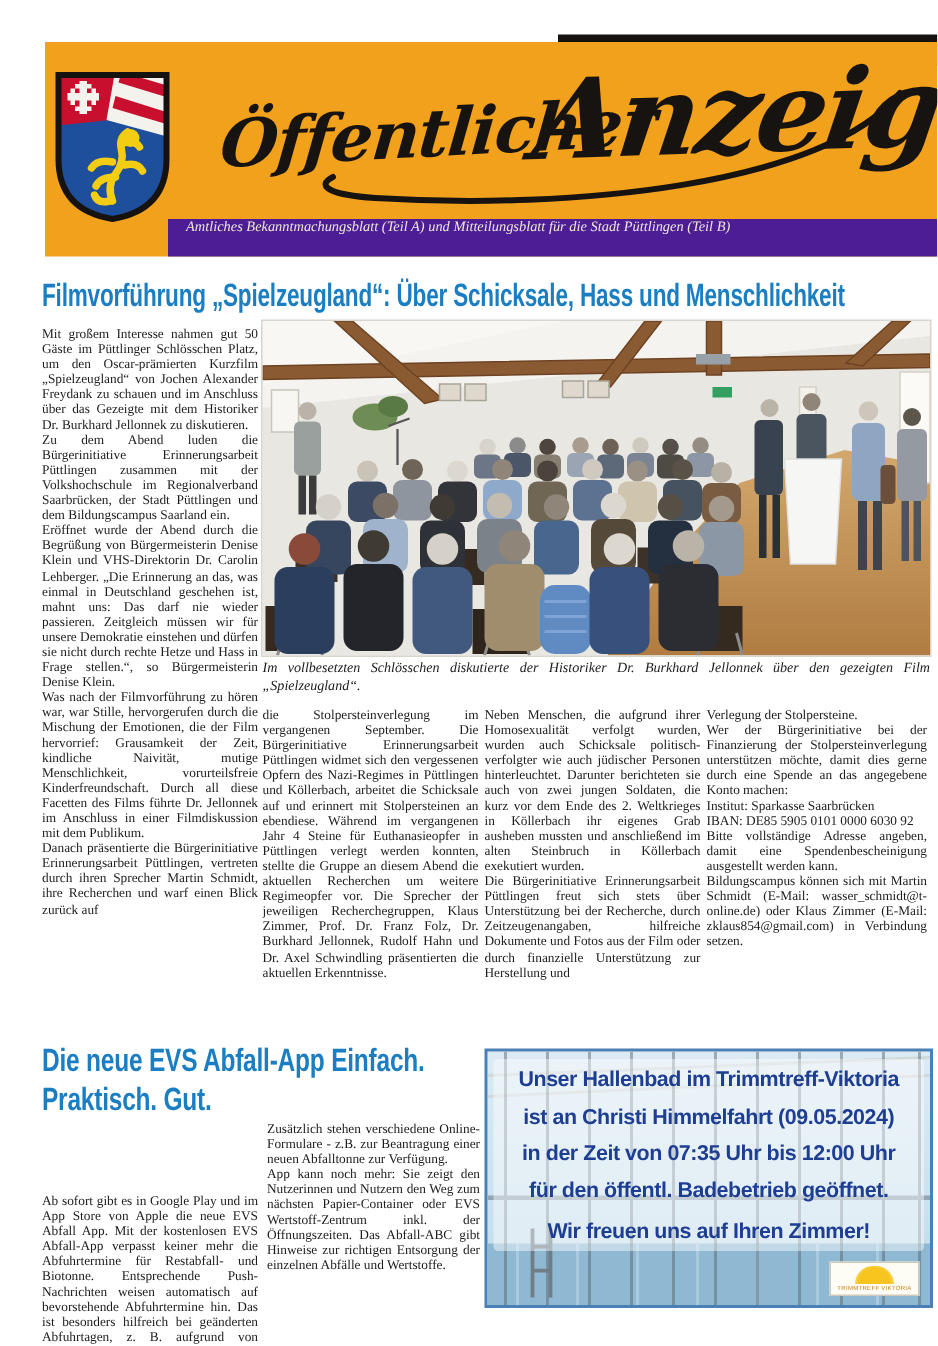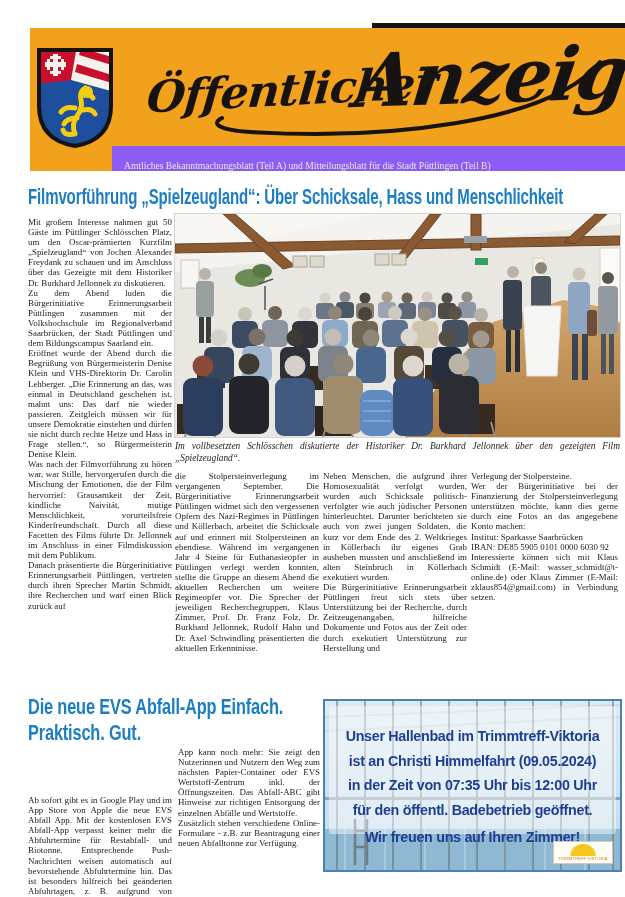--- a/index.html
+++ b/index.html
@@ -13,22 +13,22 @@
   .masthead{position:absolute;left:30px;top:28px;right:0;height:143px;background:#F2A11C;}
   .crest{position:absolute;left:5px;top:18px;width:80px;height:104px;}
   .mast-title{position:absolute;left:100px;top:8px;width:510px;height:120px;color:#171310;}
   .mast-title .t1{position:absolute;left:18px;top:28px;font-family:"DejaVu Serif",serif;
                   font-style:italic;font-weight:700;font-size:44px;transform:skewX(-8deg) rotate(-3deg);
                   letter-spacing:-1px;}
   .mast-title .t2{position:absolute;left:228px;top:-4px;font-family:"DejaVu Serif",serif;
                   font-style:italic;font-weight:700;font-size:74px;transform:skewX(-10deg) rotate(-2deg);
                   letter-spacing:-2px;}
   .flourish{position:absolute;left:0;top:0;width:510px;height:120px;}
-  .subtitle-bar{position:absolute;left:82px;right:0;bottom:0;height:25px;background:#8b5cf6;
-                color:#efe8d8;font-size:9.6px;display:flex;align-items:flex-end;
+  .subtitle-bar{position:absolute;left:82px;right:0;bottom:0;height:25px;background:#4c1d95;
+                color:#efe8d8;font-style:italic;font-size:9.6px;display:flex;align-items:flex-start;
                 padding-left:12px;white-space:nowrap;}
 
   
   .headline{position:absolute;font-family:"Liberation Sans",sans-serif;font-weight:700;
             color:#1B7EC3;white-space:nowrap;transform-origin:left top;}
   .h1{left:28px;top:185px;font-size:21.5px;transform:scaleX(.70);letter-spacing:-.2px;}
   .h2{left:28px;top:694px;font-size:21.5px;line-height:26px;transform:scaleX(.76);letter-spacing:-.2px;}
   .h2 span{display:block;}
 
   
@@ -50,21 +50,21 @@
            font-size:9.4px;line-height:11.5px;text-align:justify;}
 
   
   .notice{position:absolute;left:323px;top:699px;width:299px;height:173px;box-sizing:border-box;
           border:2px solid #4a80b4;background:linear-gradient(180deg,#dcebf3 0%,#cde2ee 55%,#bdd8e8 100%);
           overflow:hidden;}
   .notice .glass{position:absolute;inset:0;}
   .notice .haze{position:absolute;left:4px;top:5px;right:4px;height:128px;
                 background:rgba(255,255,255,.45);border-radius:3px;}
   .notice-lines{position:relative;z-index:2;display:flex;flex-direction:column;align-items:center;
-                padding-top:27px;gap:8.5px;font-family:"Liberation Sans",sans-serif;font-weight:700;
+                padding-top:11px;gap:8.5px;font-family:"Liberation Sans",sans-serif;font-weight:700;
                 font-size:14.3px;letter-spacing:-.3px;color:#1E3E93;white-space:nowrap;}
   .notice-lines .last{margin-top:3px;}
   .tv-logo{position:absolute;right:7px;bottom:6px;z-index:3;width:58px;height:21px;background:#fdfdf6;
            border:1px solid #cfcabb;display:flex;flex-direction:column;align-items:center;
            justify-content:flex-end;overflow:hidden;}
   .tv-sun{width:26px;height:12px;background:radial-gradient(circle at 50% 100%, #f7c51e 0%, #f7c51e 60%, #fdf4cf 100%);
           border-radius:13px 13px 0 0;margin-bottom:1px;}
   .tv-text{font-family:"Liberation Sans",sans-serif;font-size:4px;line-height:4.5px;color:#c77f10;
            letter-spacing:.2px;text-align:center;margin-bottom:2px;}
 </style>
@@ -279,40 +279,41 @@
       </g>
     </svg>
   </div>
   <div class="caption">Im vollbesetzten Schlösschen diskutierte der Historiker Dr. Burkhard Jellonnek über den gezeigten Film „Spielzeugland“.</div>
 
   <div class="col a1c2">
     <p>die Stolpersteinverlegung im vergangenen September. Die Bürgerinitiative Erinnerungsarbeit Püttlingen widmet sich den vergessenen Opfern des Nazi-Regimes in Püttlingen und Köllerbach, arbeitet die Schicksale auf und erinnert mit Stolpersteinen an ebendiese. Während im vergangenen Jahr 4 Steine für Euthanasieopfer in Püttlingen verlegt werden konnten, stellte die Gruppe an diesem Abend die aktuellen Recherchen um weitere Regimeopfer vor. Die Sprecher der jeweiligen Recherchegruppen, Klaus Zimmer, Prof. Dr. Franz Folz, Dr. Burkhard Jellonnek, Rudolf Hahn und Dr. Axel Schwindling präsentierten die aktuellen Erkenntnisse.</p>
   </div>
   <div class="col a1c3">
     <p>Neben Menschen, die aufgrund ihrer Homosexualität verfolgt wurden, wurden auch Schicksale politisch-verfolgter wie auch jüdischer Personen hinterleuchtet. Darunter berichteten sie auch von zwei jungen Soldaten, die kurz vor dem Ende des 2. Weltkrieges in Köllerbach ihr eigenes Grab ausheben mussten und anschließend im alten Steinbruch in Köllerbach exekutiert wurden.</p>
-    <p>Die Bürgerinitiative Erinnerungsarbeit Püttlingen freut sich stets über Unterstützung bei der Recherche, durch Zeitzeugenangaben, hilfreiche Dokumente und Fotos aus der Zeit oder durch exekutiert Unterstützung zur Herstellung und</p>
+    <p>Die Bürgerinitiative Erinnerungsarbeit Püttlingen freut sich stets über Unterstützung bei der Recherche, durch Zeitzeugenangaben, hilfreiche Dokumente und Fotos aus der Film oder durch finanzielle Unterstützung zur Herstellung und</p>
   </div>
   <div class="col a1c4">
     <p>Verlegung der Stolpersteine.</p>
-    <p>Wer der Bürgerinitiative bei der Finanzierung der Stolpersteinverlegung unterstützen möchte, kann dies gerne durch eine Fotos an das angegebene Konto machen:</p>
+    <p>Wer der Bürgerinitiative bei der Finanzierung der Stolpersteinverlegung unterstützen möchte, damit dies gerne durch eine Spende an das angegebene Konto machen:</p>
     <p>Institut: Sparkasse Saarbrücken</p>
     <p>IBAN: DE85 5905 0101 0000 6030 92</p>
-    <p>Interessierte können sich mit Klaus Schmidt (E-Mail: wasser_schmidt@t-online.de) oder Klaus Zimmer (E-Mail: zklaus854@gmail.com) in Verbindung setzen.</p>
+    <p>Bitte vollständige Adresse angeben, damit eine Spendenbescheinigung ausgestellt werden kann.</p>
+    <p>Bildungscampus können sich mit Martin Schmidt (E-Mail: wasser_schmidt@t-online.de) oder Klaus Zimmer (E-Mail: zklaus854@gmail.com) in Verbindung setzen.</p>
   </div>
 
   <div class="headline h2">
     <span>Die neue EVS Abfall-App Einfach.</span>
     <span>Praktisch. Gut.</span>
   </div>
   <div class="col a2c1">
     <p>Ab sofort gibt es in Google Play und im App Store von Apple die neue EVS Abfall App. Mit der kostenlosen EVS Abfall-App verpasst keiner mehr die Abfuhrtermine für Restabfall- und Biotonne. Entsprechende Push-Nachrichten weisen automatisch auf bevorstehende Abfuhrtermine hin. Das ist besonders hilfreich bei geänderten Abfuhrtagen, z. B. aufgrund von Feiertagen. Doch die EVS Abfall-</p>
   </div>
   <div class="col a2c2">
+    <p>Zusätzlich stehen verschiedene Online-Formulare - z.B. zur Beantragung einer neuen Abfalltonne zur Verfügung.</p>
     <p>App kann noch mehr: Sie zeigt den Nutzerinnen und Nutzern den Weg zum nächsten Papier-Container oder EVS Wertstoff-Zentrum inkl. der Öffnungszeiten. Das Abfall-ABC gibt Hinweise zur richtigen Entsorgung der einzelnen Abfälle und Wertstoffe.</p>
-    <p>Zusätzlich stehen verschiedene Online-Formulare - z.B. zur Beantragung einer neuen Abfalltonne zur Verfügung.</p>
   </div>
 
   <div class="notice">
     <svg class="glass" viewBox="0 0 295 169" preserveAspectRatio="none">
       <path d="M0,16 L295,4 M0,30 L295,16" stroke="#cfd8da" stroke-width="2" fill="none"></path>
       <rect x="0" y="128" width="295" height="41" fill="#8fb9d2"></rect>
       <path d="M20,128 v41 M60,128 v41 M100,128 v41 M140,128 v41 M180,128 v41 M220,128 v41 M260,128 v41" stroke="#a9cade" stroke-width="2"></path>
       <g stroke="#5b6b74" stroke-width="2" opacity="0.5">
         <path d="M12,0 v169 M40,0 v169 M68,0 v169 M96,0 v169 M124,0 v169 M152,0 v169 M180,0 v169 M208,0 v169 M236,0 v169 M264,0 v169 M288,0 v169"></path>
         <rect x="0" y="96" width="295" height="3" fill="#5b6b74" stroke="none"></rect>

